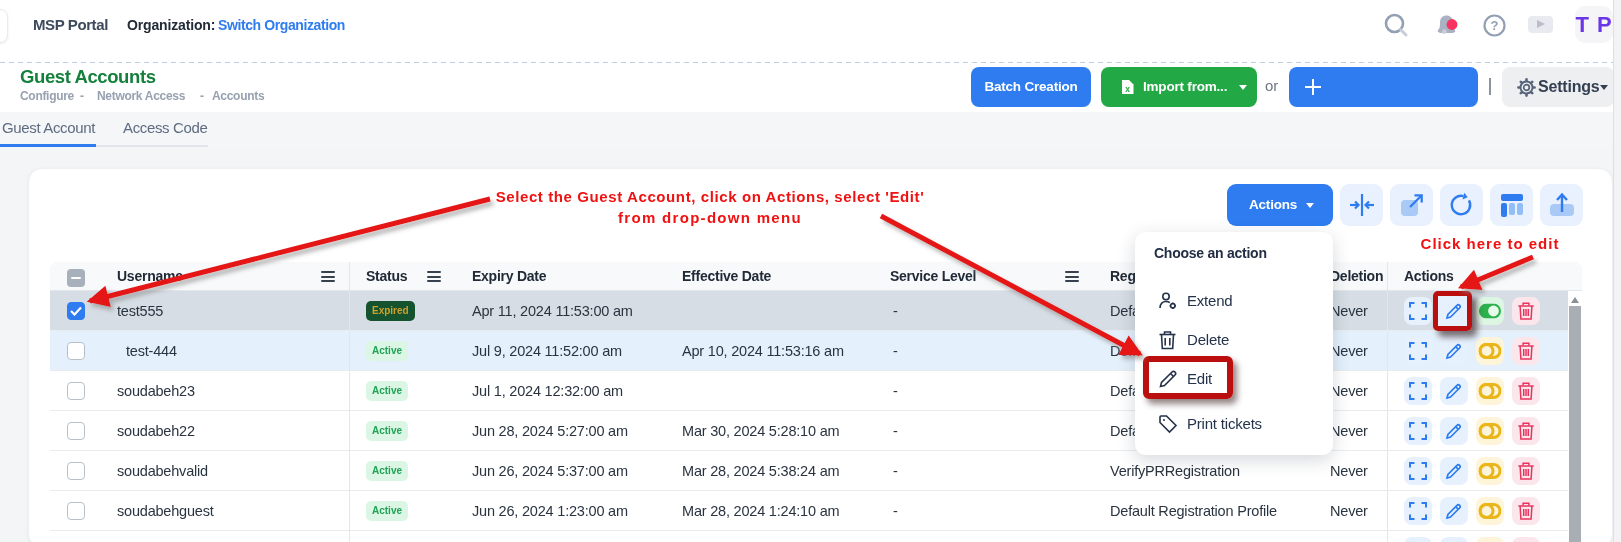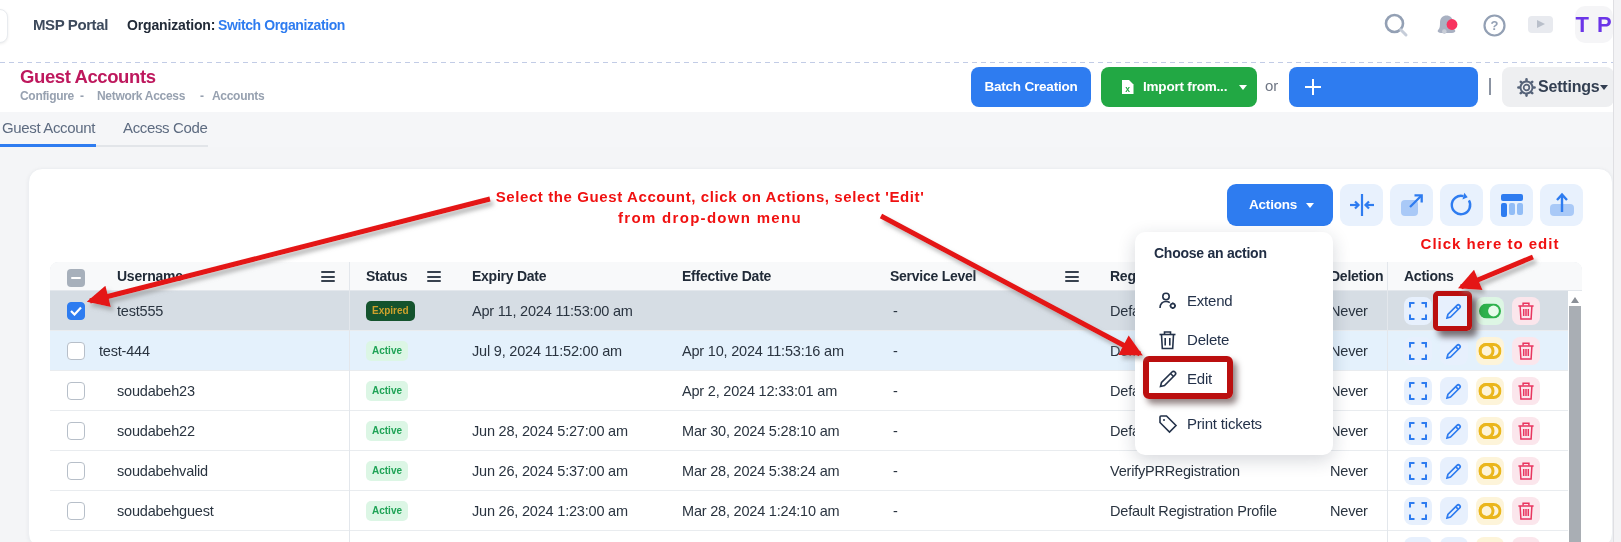--- a/index.html
+++ b/index.html
@@ -8,21 +8,21 @@
 .abs { position:absolute; }
 
 
 #topbar { position:absolute; left:0; top:0; width:1621px; height:63px; background:#fff; }
 #dash { position:absolute; left:0; top:62px; width:1621px; height:1px; background:repeating-linear-gradient(90deg,#c2cce6 0 5px,rgba(0,0,0,0) 5px 9px); }
 #minibox { position:absolute; left:-8px; top:9px; width:16px; height:34px; background:#fff; border:1px solid #e8ebef; border-radius:8px; box-shadow:0 1px 3px rgba(0,0,0,.08); }
 .tb-txt { position:absolute; top:0; height:50px; line-height:50px; font-weight:bold; }
 
 
 #headband { position:absolute; left:0; top:63px; width:1621px; height:49px; background:#fff; }
-#h1 { position:absolute; left:20px; top:66px; font-size:18.5px; letter-spacing:-0.4px; font-weight:bold; color:#be185d; }
+#h1 { position:absolute; left:20px; top:66px; font-size:18.5px; letter-spacing:-0.4px; font-weight:bold; color:#15803d; }
 .crumb { position:absolute; top:89px; font-size:12px; letter-spacing:-0.3px; font-weight:bold; color:#97a1b0; }
 .btn { position:absolute; top:67px; height:40px; border-radius:8px; color:#fff; font-weight:bold; font-size:13.5px; letter-spacing:-0.2px; text-align:center; line-height:40px; }
 .blue { background:#2e7cf0; }
 
 
 #tabstrip { position:absolute; left:0; top:112px; width:1621px; height:35px; background:#f5f6f8; }
 .tab { position:absolute; top:112px; height:35px; line-height:32px; font-size:15px; letter-spacing:-0.35px; color:#5d6b80; }
 
 
 #card { position:absolute; left:28px; top:168px; width:1585px; height:380px; background:#fff; border-radius:14px; border:1px solid #edeff2; box-shadow:0 1px 4px rgba(20,30,50,.05); }
@@ -251,21 +251,21 @@
       <svg width="17" height="18" viewBox="0 0 17 18" fill="none" stroke="#e8355f" stroke-width="1.5">
         <path d="M0.9 4 H16.1"></path>
         <path d="M5.6 3.6 V1.3 H11.4 V3.6"></path>
         <path d="M2.6 4 L3.4 17 H13.6 L14.4 4"></path>
         <path d="M6.2 6.9 V14.1 M8.5 6.9 V14.1 M10.8 6.9 V14.1"></path>
       </svg>
     </div>
 </div>
 <div class="row" style="top:331px; background:#e4f1fc;">
   <div class="cb"></div>
-  <span class="cell" style="left:49px;text-align:right;">test-444</span>
+  <span class="cell" style="left:76px;text-align:right;">test-444</span>
   <span class="badge b-act" style="left:316px;">Active</span>
   <span class="cell" style="left:422px;">Jul 9, 2024 11:52:00 am</span>
   <span class="cell" style="left:632px;">Apr 10, 2024 11:53:16 am</span>
   <span class="cell" style="left:843px;">-</span>
   <span class="cell" style="left:1060px;">Default Registration Profile</span>
   <span class="cell" style="left:1280px;">Never</span>
   <div class="abtn bg-blue" style="left:1354px;">
       <svg width="18" height="18" viewBox="0 0 18 18" fill="none" stroke="#2e7cf0" stroke-width="2">
         <path d="M1 5.5 V1 H5.5 M12.5 1 H17 V5.5 M17 12.5 V17 H12.5 M5.5 17 H1 V12.5"></path>
       </svg>
@@ -288,21 +288,21 @@
         <path d="M5.6 3.6 V1.3 H11.4 V3.6"></path>
         <path d="M2.6 4 L3.4 17 H13.6 L14.4 4"></path>
         <path d="M6.2 6.9 V14.1 M8.5 6.9 V14.1 M10.8 6.9 V14.1"></path>
       </svg>
     </div>
 </div>
 <div class="row" style="top:371px;">
   <div class="cb"></div>
   <span class="cell" style="left:67px;">soudabeh23</span>
   <span class="badge b-act" style="left:316px;">Active</span>
-  <span class="cell" style="left:632px;">Apr 2, 2024 12:33:01 am</span>
+  <span class="cell" style="left:422px;">Jul 1, 2024 12:32:00 am</span>
   <span class="cell" style="left:843px;">-</span>
   <span class="cell" style="left:1060px;">Default Registration Profile</span>
   <span class="cell" style="left:1280px;">Never</span>
   <div class="abtn bg-blue" style="left:1354px;">
       <svg width="18" height="18" viewBox="0 0 18 18" fill="none" stroke="#2e7cf0" stroke-width="2">
         <path d="M1 5.5 V1 H5.5 M12.5 1 H17 V5.5 M17 12.5 V17 H12.5 M5.5 17 H1 V12.5"></path>
       </svg>
     </div>
   <div class="abtn bg-blue" style="left:1390px;">
       <svg width="17" height="17" viewBox="0 0 17 17" fill="none" stroke="#2e7cf0" stroke-width="1.7">

